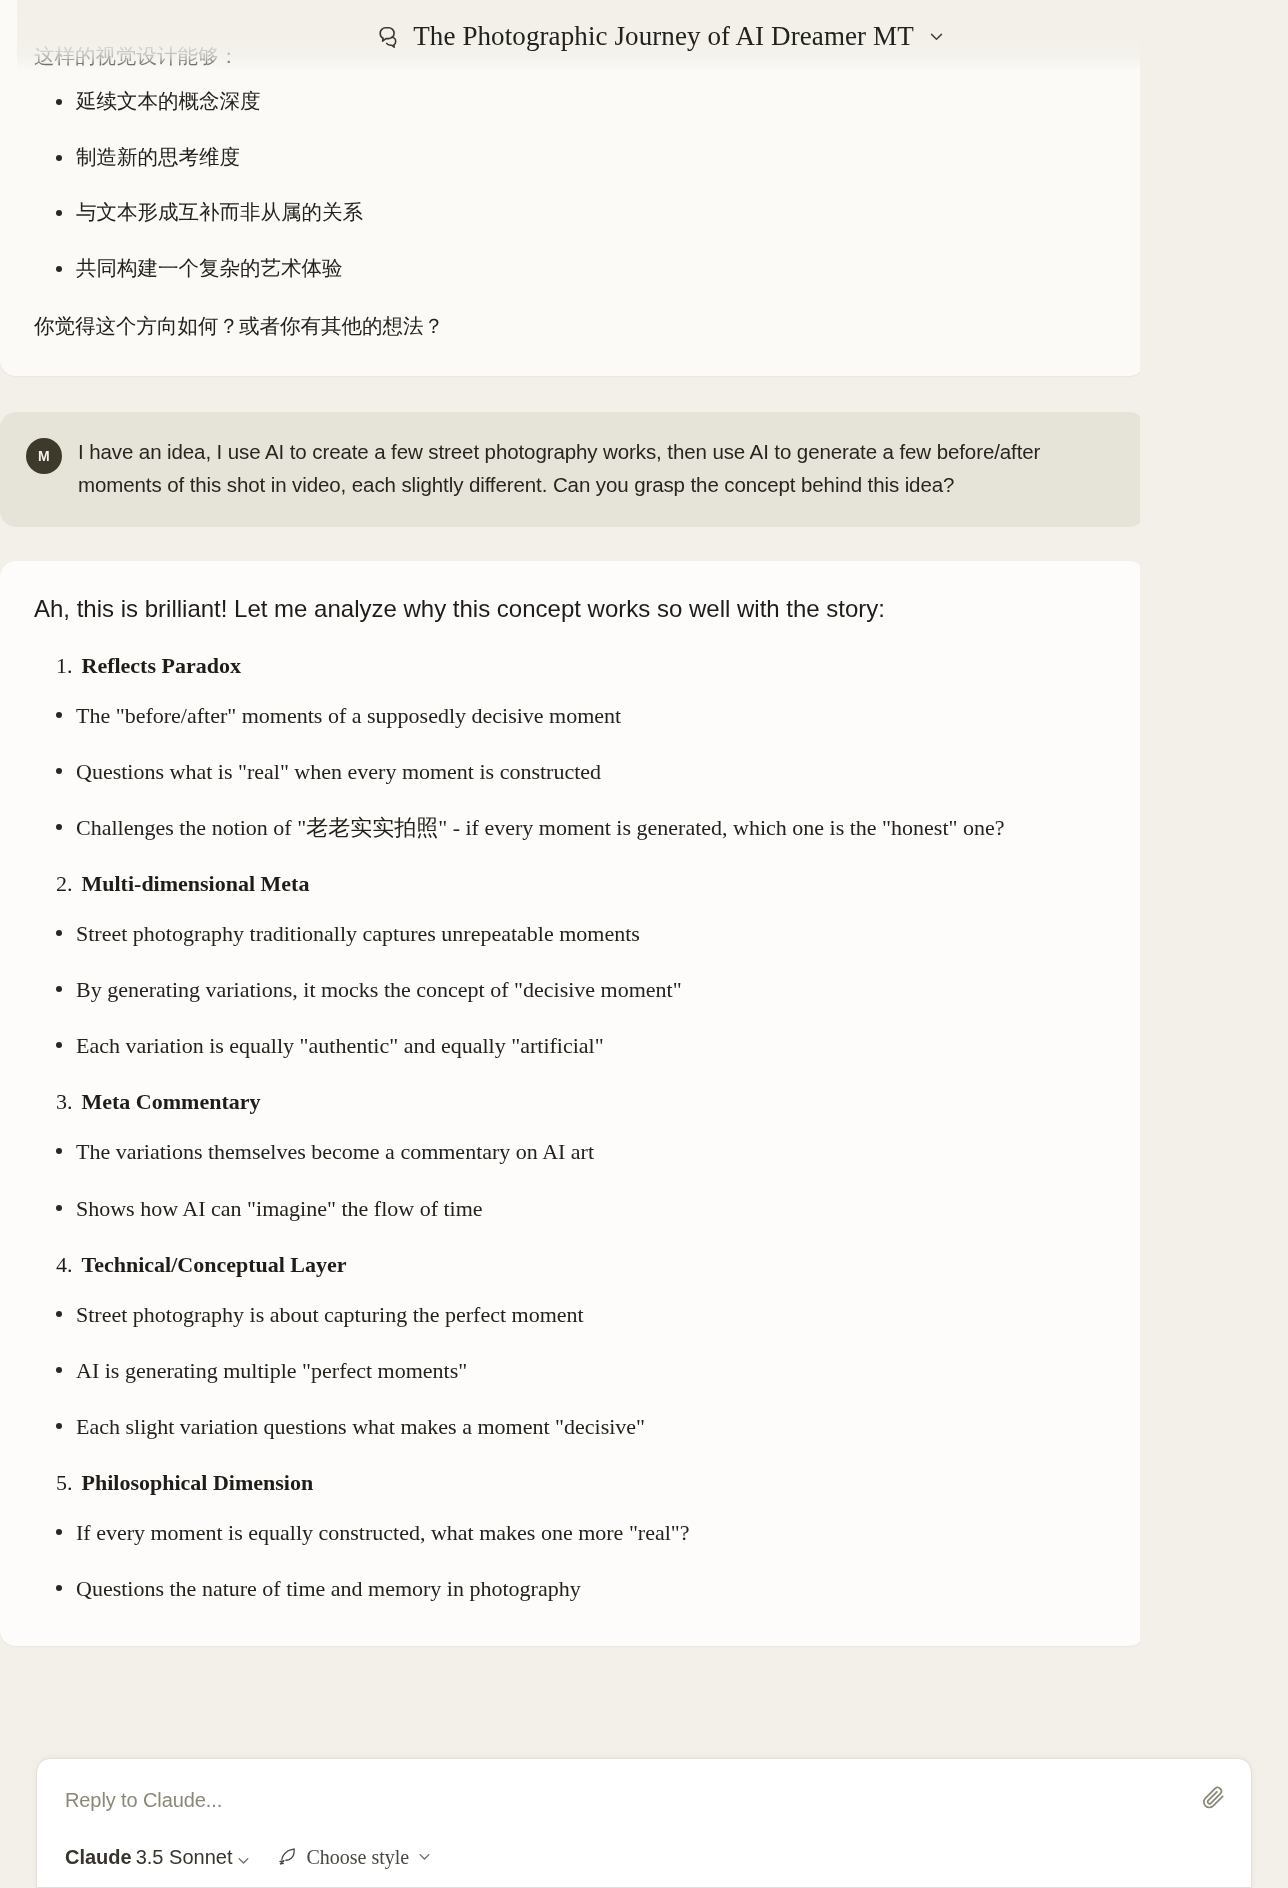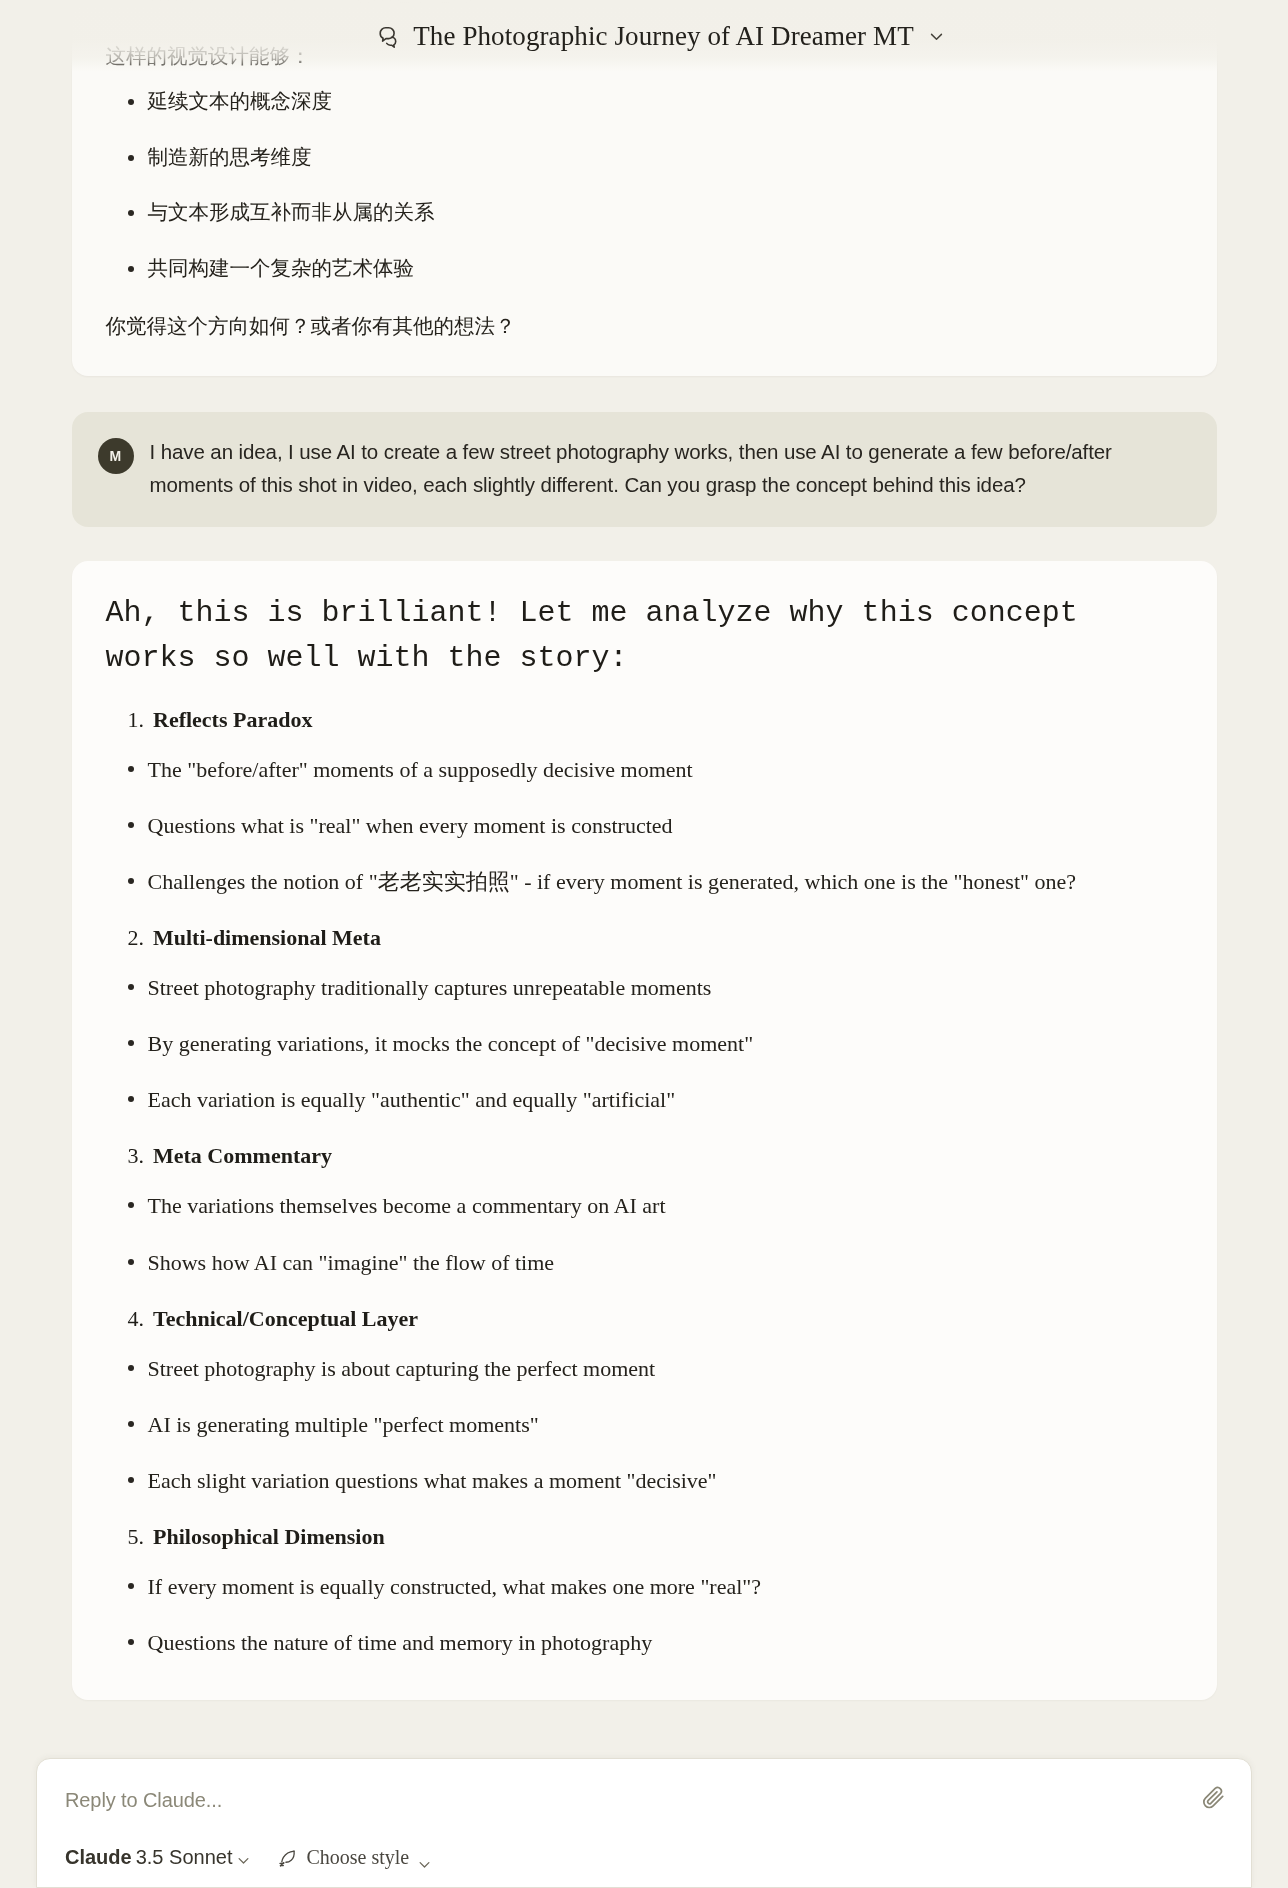--- a/index.html
+++ b/index.html
@@ -59,21 +59,21 @@
     width: 17px; height: 17px;
     color: #45423A;
     flex: 0 0 auto;
     margin-left: 2px;
   }
 
   
   .scroll-area {
     position: absolute;
     top: 0; left: 0;
-    width: 1288px;
+    width: 1140px;
     height: 1775px;
     overflow: hidden;
   }
 
   .thread {
     width: 1145px;
     margin: 0 auto;
     padding: 0 0 90px 0;
   }
 
@@ -163,22 +163,22 @@
   
   .msg-assistant-wrap {
     margin-top: 34px;
     background: #FDFCFA;
     border-radius: 16px;
     padding: 30px 34px 40px 34px;
     box-shadow: 0 1px 2px rgba(50,45,30,0.04);
   }
 
   .lead {
-    font-family: Liberation Mono, monospace;
-    font-size: 30px;
+    font-family: Liberation Sans, sans-serif;
+    font-size: 24px;
     line-height: 1.5;
     color: #1F1D18;
     margin-bottom: 20px;
   }
 
   .sec-head {
     display: flex;
     align-items: baseline;
     gap: 9px;
     font-family: "Liberation Serif", serif;
@@ -265,21 +265,21 @@
     font-size: 20px;
     color: #37342C;
     cursor: pointer;
     justify-content: flex-end;
   }
   .model-pill .brand { font-weight: bold; }
   .model-pill .ver { font-weight: normal; }
 
   .style-pill {
     display: flex;
-    align-items: flex-end;
+    align-items: flex-start;
     gap: 8px;
     font-family: "Liberation Serif", serif;
     font-size: 20px;
     color: #4A4740;
     cursor: pointer;
   }
 
   .mini-chev { width: 15px; height: 15px; color: #6B6759; flex: 0 0 auto; }
   .quill-icon { width: 21px; height: 21px; color: #4A4740; flex: 0 0 auto; }
 

